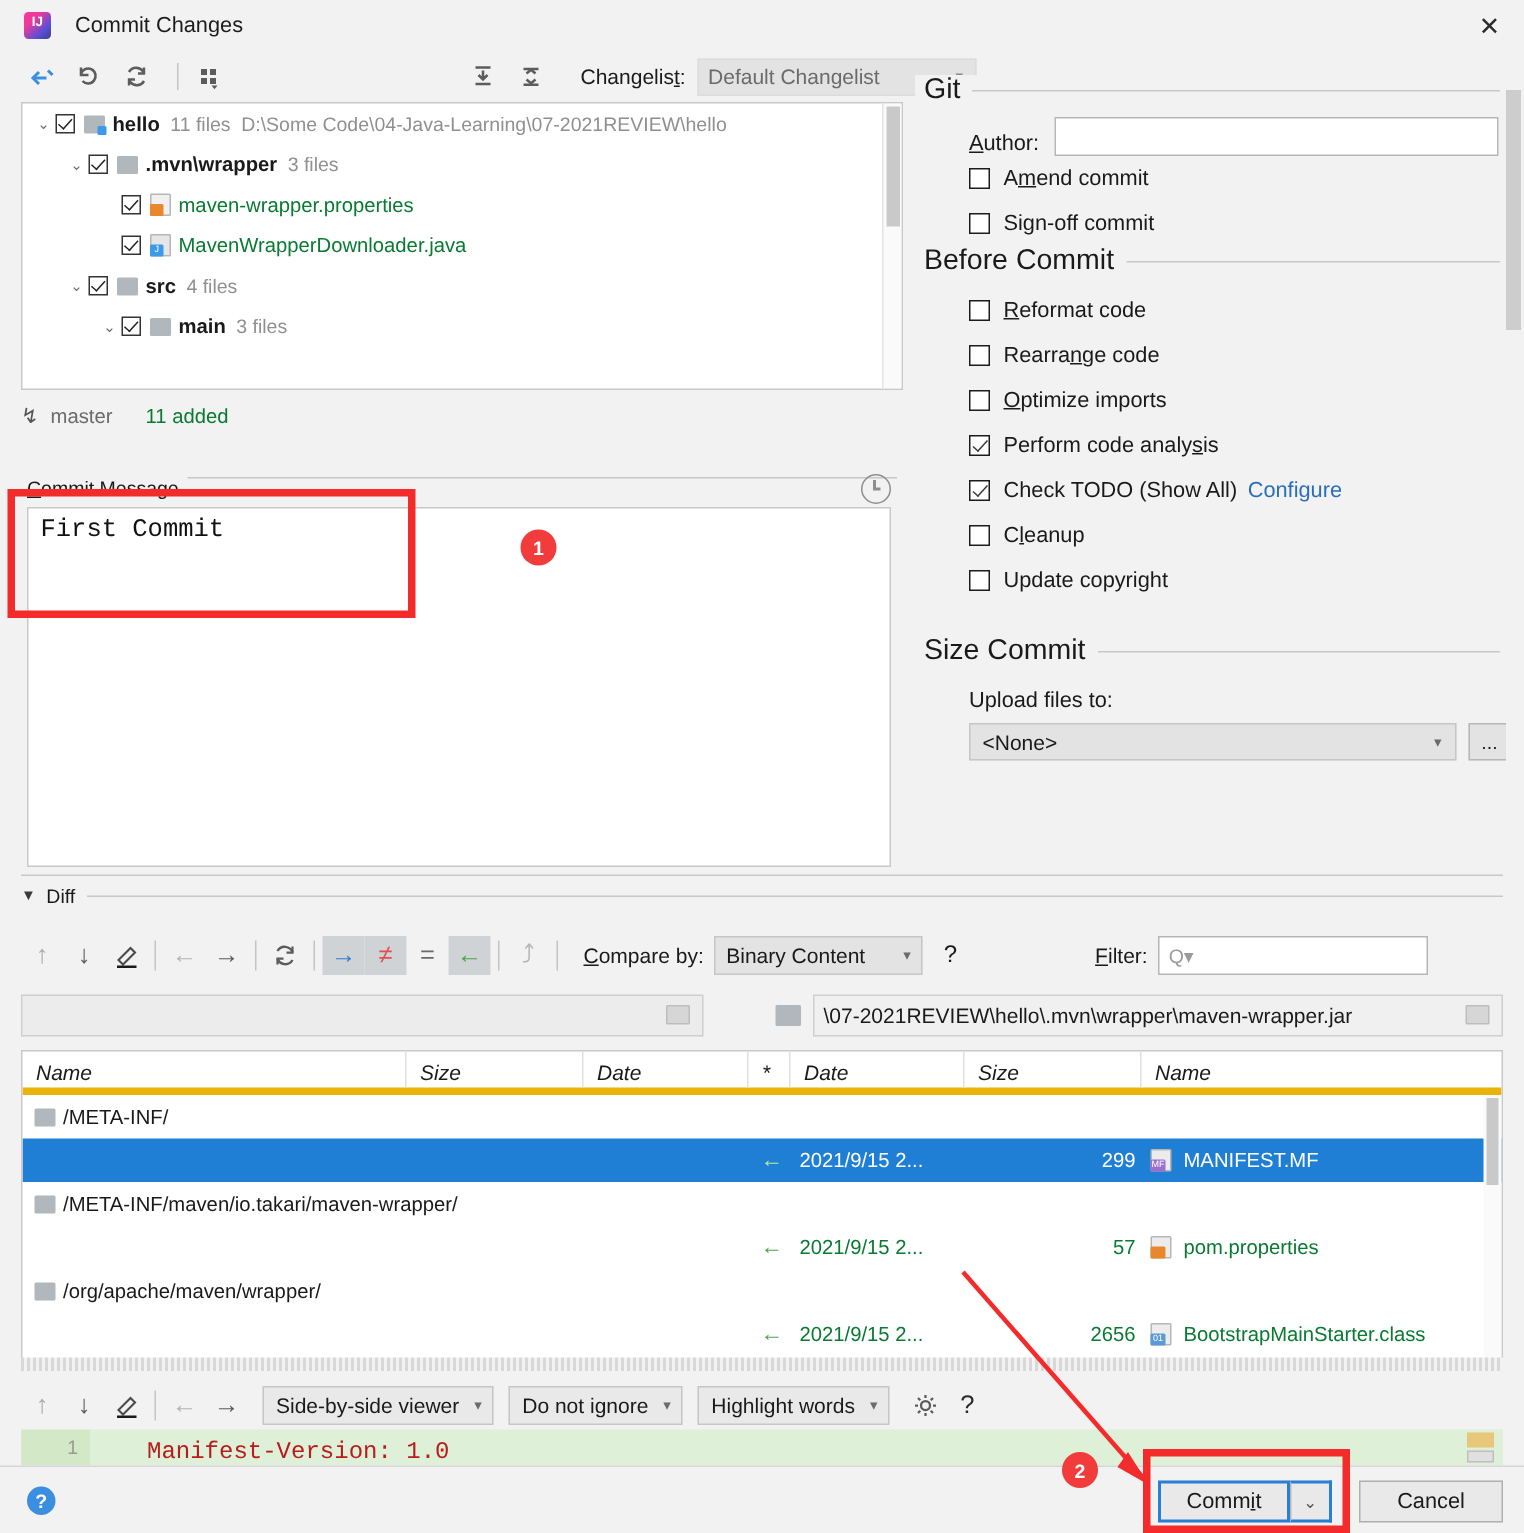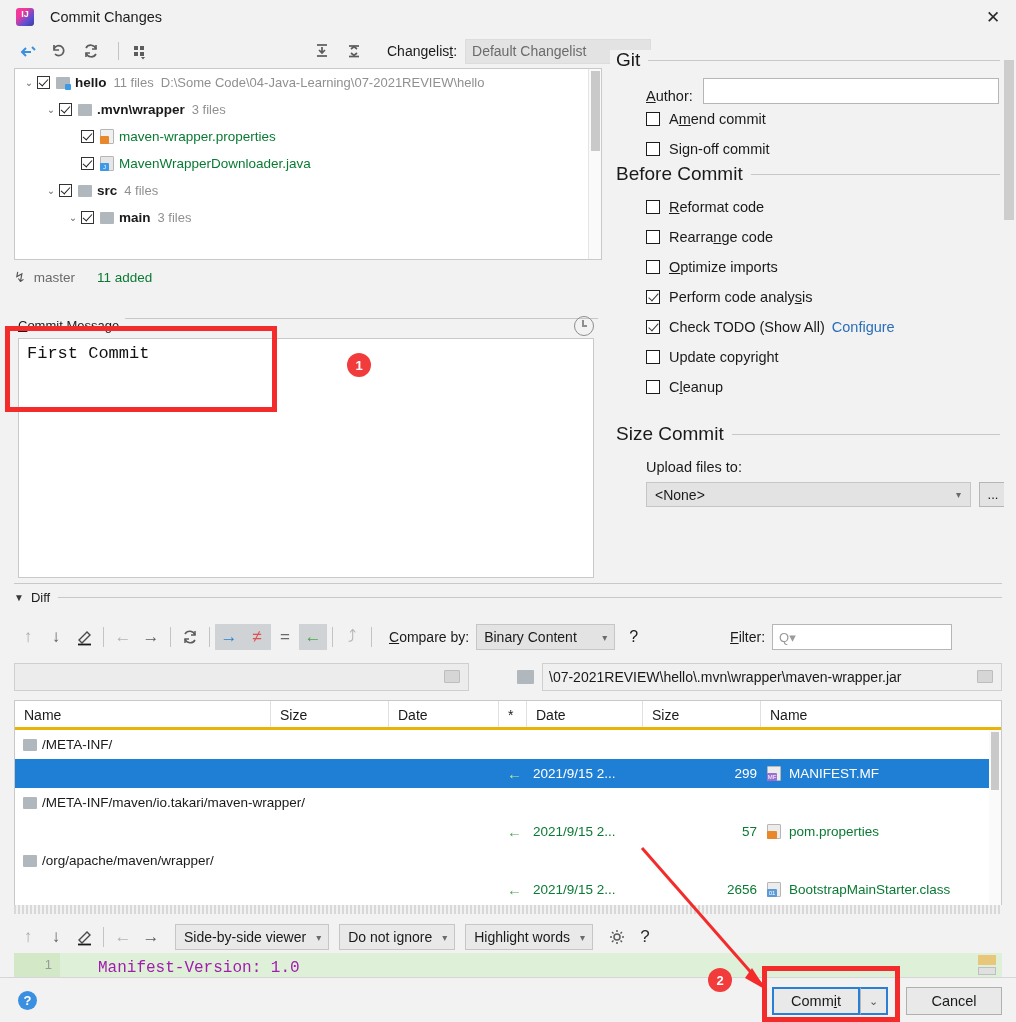--- a/index.html
+++ b/index.html
@@ -216,21 +216,21 @@
   #path-left .fol { position:absolute; right:8px; top:6px; width:16px; height:13px; background:#d6d6d6; border:1px solid #bdbdbd; border-radius:1px; }
   #path-folder-ic { width:17px; height:14px; background:#b0b7bd; border-radius:1px; margin:0 8px 0 48px; flex:none; }
   #path-right {
     flex:1; height:28px; background:#f0f0f0; border:1px solid #cfcfcf;
     display:flex; align-items:center; padding:0 6px; font-size:14px; position:relative;
   }
   #path-right .fol { position:absolute; right:8px; top:6px; width:16px; height:13px; background:#d6d6d6; border:1px solid #bdbdbd; border-radius:1px; }
 
   
   #diff-table { position:absolute; left:14px; top:700px; width:988px; height:210px; background:#fff; border:1px solid #c9c9c9; overflow:hidden; }
-  #dt-head { display:flex; height:29px; border-bottom:3px solid #eab308; }
+  #dt-head { display:flex; height:29px; border-bottom:5px solid #eab308;font-style:italic; }
   .dth { font-size:14px; padding:6px 0 0 9px; border-right:1px solid #e0e0e0; }
   .drow { height:29px; display:flex; align-items:center; position:relative; font-size:13.5px; }
   .drow.sel { background:#1f7fd4; color:#fff; }
   .dirrow { padding-left:8px; display:flex; align-items:center; }
   .dirfol { width:14px; height:12px; background:#b0b7bd; border-radius:1px; margin-right:5px; flex:none; }
   .dpath { font-size:13.5px; color:#1a1a1a; }
   .darrow { position:absolute; left:492px; color:#4aa84a; font-size:15px; }
   .ddate { position:absolute; left:518px; color:#0a7a33; }
   .drow.sel .ddate, .drow.sel .dname { color:#fff; }
   .drow.sel .darrow { color:#b9e8a0; }
@@ -249,21 +249,21 @@
   #bot-toolbar { position:absolute; left:14px; top:920px; display:flex; align-items:center; height:34px; }
   .bt-combo {
     height:26px; background:#e9e9e9; border:1px solid #c6c6c6; display:flex; align-items:center;
     padding:0 22px 0 8px; font-size:14px; position:relative; margin-right:10px; cursor:pointer;
   }
   .bt-combo .arrow { position:absolute; right:7px; color:#6b6b6b; font-size:10px; }
 
   
   #code-strip { position:absolute; left:14px; top:953px; width:988px; height:24px; background:#dff0d8; overflow:hidden; }
   #code-gutter { position:absolute; left:0; top:0; width:46px; height:24px; background:#d2e8c6; color:#9a9a9a; font-size:13px; text-align:right; padding-right:8px; line-height:24px; }
-  #code-text { position:absolute; left:84px; top:0; font-family:"Liberation Mono", monospace; font-size:16px; color:#a21caf; line-height:30px; }
+  #code-text { position:absolute; left:84px; top:0; font-family:"Liberation Mono", monospace; font-size:16px; color:#b91c1c; line-height:30px; }
   #code-marker { position:absolute; right:6px; top:2px; width:18px; height:10px; background:#e8c77b; }
   #code-marker2 { position:absolute; right:6px; top:14px; width:18px; height:8px; background:#e0e0e0; border:1px solid #bfbfbf; }
 
   
   #bottom-bar { position:absolute; left:0; top:977px; width:1016px; height:45px; background:#f2f2f2; border-top:1px solid #d6d6d6; }
   #help-circle {
     position:absolute; left:18px; top:13px; width:19px; height:19px; border-radius:50%;
     background:#3b8fe0; color:#fff; font-size:13px; font-weight:bold;
     display:flex; align-items:center; justify-content:center; cursor:pointer;
   }
@@ -471,25 +471,25 @@
       <span class="ocb on"></span>
       <span class="olabel">Perform code analy<u>s</u>is</span>
     </div>
     <div class="opt-row">
       <span class="ocb on"></span>
       <span class="olabel">Check TODO (Show All)</span>
       <span class="configure-link">Configure</span>
     </div>
     <div class="opt-row">
       <span class="ocb"></span>
+      <span class="olabel">C<u>l</u>eanup</span>
+    </div>
+    <div class="opt-row">
+      <span class="ocb"></span>
       <span class="olabel">Update copyright</span>
-    </div>
-    <div class="opt-row">
-      <span class="ocb"></span>
-      <span class="olabel">C<u>l</u>eanup</span>
     </div>
   </div>
 
   <div class="grp" style="padding-left:6px; margin-top:22px;">
     <div class="grp-title-row">
       <span class="grp-title">Size Commit</span>
       <span class="grp-rule"></span>
     </div>
     <div style="height:8px"></div>
     <div id="upload-label">Upload files to:</div>

